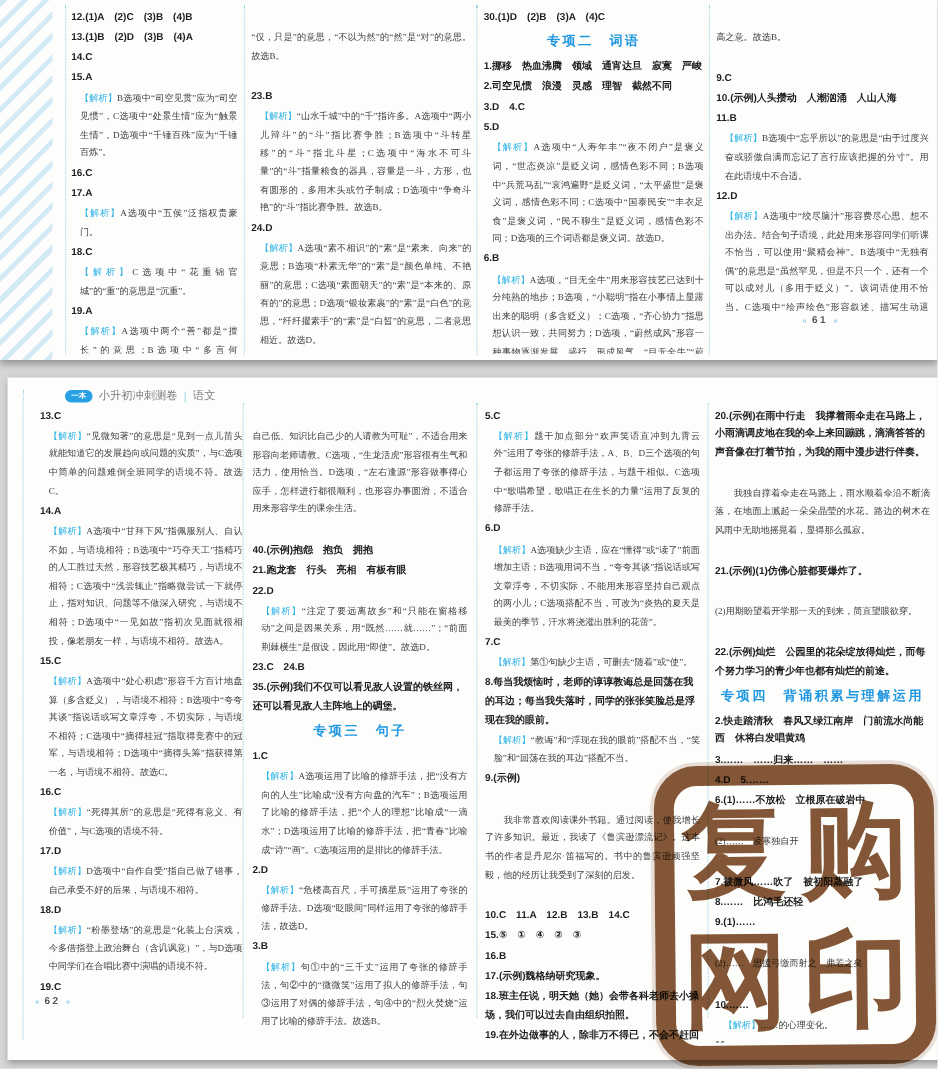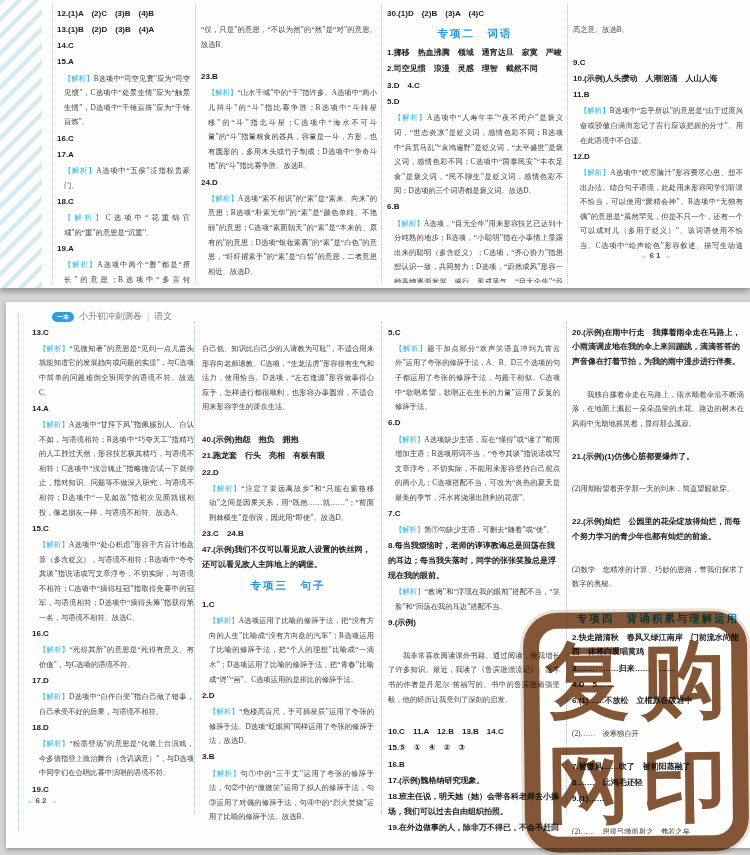--- a/index.html
+++ b/index.html
@@ -114,21 +114,21 @@
       <p class="ans">19.C</p>
     </div>
   <div class="vsep" style="left:188px;top:20px;height:492px;"></div>
   <div class="col" style="left:196px;top:22px;width:172px;height:500px;">
       <p class="cont">自己低、知识比自己少的人请教为可耻”，不适合用来形容向老师请教。C选项，“生龙活虎”形容很有生气和活力，使用恰当。D选项，“左右逢源”形容做事得心应手，怎样进行都很顺利，也形容办事圆滑，不适合用来形容学生的课余生活。</p>
       <p class="ans">40.(示例)抱怨　抱负　拥抱</p>
       <p class="ans">21.跑龙套　行头　亮相　有板有眼</p>
       <p class="ans">22.D</p>
       <p class="ana"><span class="lab">【解析】</span><span>“注定了要远离故乡”和“只能在窗格移动”之间是因果关系，用“既然……就……”；“前面荆棘横生”是假设，因此用“即使”。故选D。</span></p>
       <p class="ans">23.C　24.B</p>
-      <p class="ans">47.(示例)我们不仅可以看见敌人设置的铁丝网，还可以看见敌人主阵地上的碉堡。</p>
+      <p class="ans">35.(示例)我们不仅可以看见敌人设置的铁丝网，还可以看见敌人主阵地上的碉堡。</p>
       <div class="sec">专项三　句子</div>
       <p class="ans">1.C</p>
       <p class="ana"><span class="lab">【解析】</span><span>A选项运用了比喻的修辞手法，把“没有方向的人生”比喻成“没有方向盘的汽车”；B选项运用了比喻的修辞手法，把“个人的理想”比喻成“一滴水”；D选项运用了比喻的修辞手法，把“青春”比喻成“诗”“画”。C选项运用的是排比的修辞手法。</span></p>
       <p class="ans">2.D</p>
       <p class="ana"><span class="lab">【解析】</span><span>“危楼高百尺，手可摘星辰”运用了夸张的修辞手法。D选项“眨眼间”同样运用了夸张的修辞手法，故选D。</span></p>
       <p class="ans">3.B</p>
       <p class="ana"><span class="lab">【解析】</span><span>句①中的“三千丈”运用了夸张的修辞手法，句②中的“微微笑”运用了拟人的修辞手法，句③运用了对偶的修辞手法，句④中的“烈火焚烧”运用了比喻的修辞手法。故选B。</span></p>
       <p class="ans">4.B</p>
       <p class="ana"><span class="lab">【解析】</span><span>B选项“好雨知时节，当春乃发生”运用了拟人的修辞手法。</span></p>
     </div>
@@ -151,21 +151,20 @@
       <p class="ans">18.班主任说，明天她（她）会带各科老师去小操场，我们可以过去自由组织拍照。</p>
       <p class="ans">19.在外边做事的人，除非万不得已，不会不赶回来，吃团圆饭，祭祖。</p>
     </div>
   <div class="vsep" style="left:560px;top:20px;height:492px;"></div>
   <div class="col" style="left:566px;top:22px;width:172px;height:510px;">
       <p class="ans">20.(示例)在雨中行走　我撑着雨伞走在马路上，小雨滴调皮地在我的伞上来回蹦跳，滴滴答答的声音像在打着节拍，为我的雨中漫步进行伴奏。</p>
       <p class="cont ind">我独自撑着伞走在马路上，雨水顺着伞沿不断滴落，在地面上溅起一朵朵晶莹的水花。路边的树木在风雨中无助地摇晃着，显得那么孤寂。</p>
       <p class="ans">21.(示例)(1)仿佛心脏都要爆炸了。</p>
       <p class="cont">(2)用期盼望着开学那一天的到来，简直望眼欲穿。</p>
       <p class="ans">22.(示例)灿烂　公园里的花朵绽放得灿烂，而每个努力学习的青少年也都有灿烂的前途。</p>
-      <p class="cont">(2)数学　您精准的计算、巧妙的思路，带我们探求了数字的奥秘。</p>
       <div class="sec">专项四　背诵积累与理解运用</div>
       <p class="ans">2.快走踏清秋　春风又绿江南岸　门前流水尚能西　休将白发唱黄鸡</p>
       <p class="ans">3.……　……归来……　……</p>
       <p class="ans">4.D　5.……</p>
       <p class="ans">6.(1)……不放松　立根原在破岩中</p>
       <p class="cont">(2)……　凌寒独自开</p>
       <p class="ans">7.被微风……吹了　被初阳蒸融了</p>
       <p class="ans">8.……　比鸿毛还轻</p>
       <p class="ans">9.(1)……</p>
       <p class="cont">(2)……　思援弓缴而射之　弗若之矣</p>

